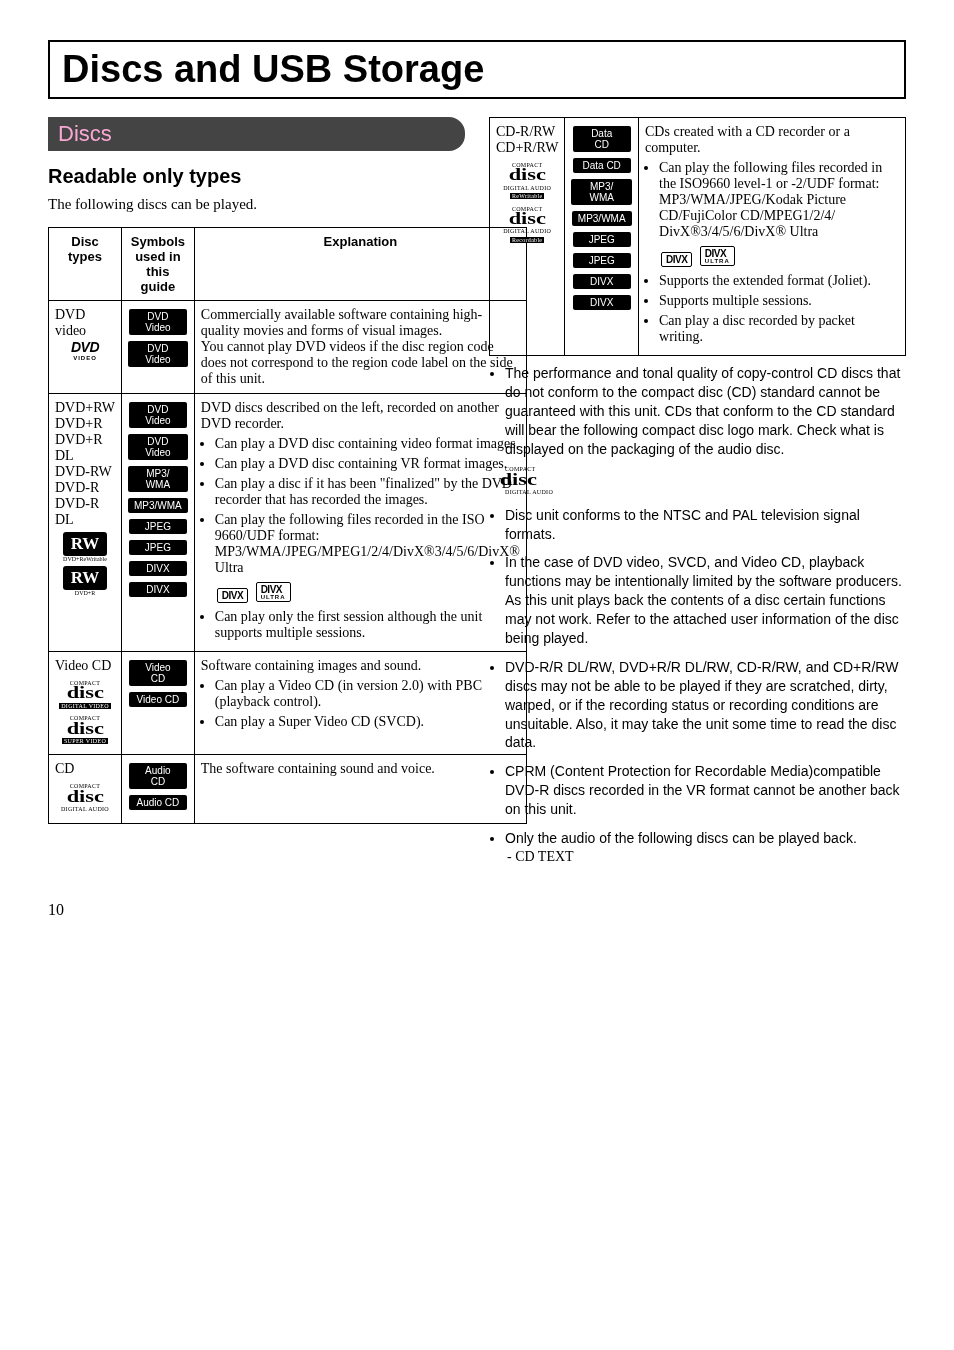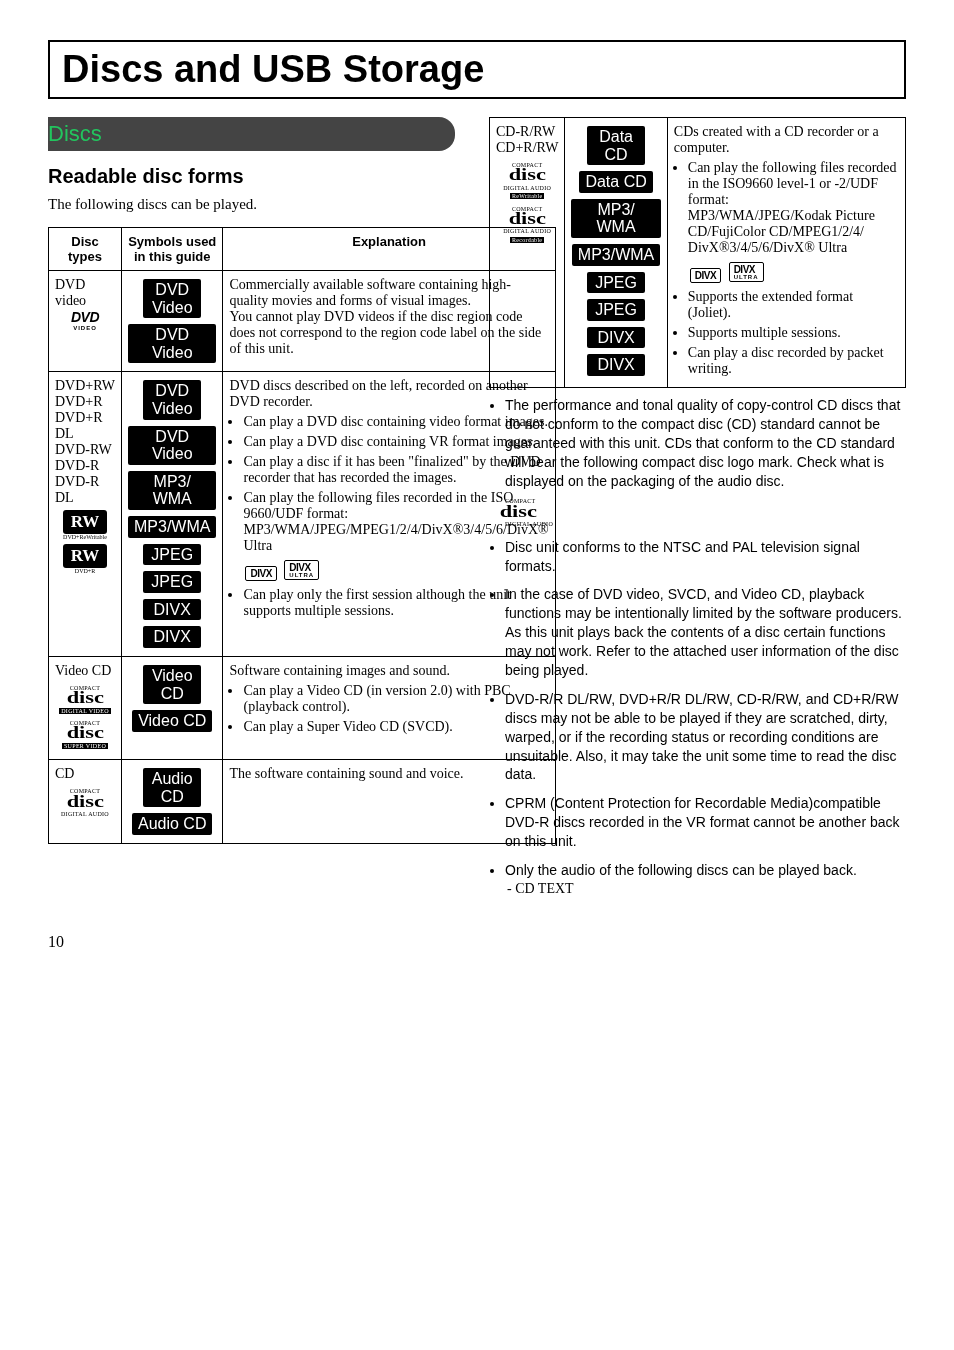--- a/index.html
+++ b/index.html
@@ -24,23 +24,23 @@
   .columns {
     display: flex;
     gap: 24px;
   }
   .col {
     flex: 1;
     min-width: 0;
   }
   .section-tab {
     background: #444;
-    color: #22c55e;
+    color: #f9a8d4;
     font-size: 22px;
-    padding: 4px 16px 4px 0;
+    padding: 4px 16px 4px 10px;
     border-top-right-radius: 16px;
     border-bottom-right-radius: 16px;
     display: inline-block;
     width: calc(100% - 26px);
     margin-bottom: 14px;
   }
   .sub-heading {
     font-size: 20px;
     font-weight: bold;
     margin-bottom: 8px;
@@ -67,21 +67,21 @@
     font-family: Arial, Helvetica, sans-serif;
     font-weight: bold;
     text-align: center;
     font-size: 13px;
   }
   .badge {
     display: inline-block;
     background: #000;
     color: #fff;
     font-family: Arial, Helvetica, sans-serif;
-    font-size: 16px;
+    font-size: 10px;
     line-height: 1.1;
     padding: 2px 6px;
     margin: 2px 0;
     border-radius: 2px;
     text-align: center;
     min-width: 46px;
   }
   .badge-stack { display:flex; flex-direction:column; align-items:center; gap:2px; }
   .divx-box {
     display:inline-block;
@@ -138,21 +138,21 @@
 <body>
 
 <div class="page-title-box">
   <div class="page-title">Discs and USB Storage</div>
 </div>
 
 <div class="columns">
 
   <div class="col">
     <div class="section-tab">Discs</div>
-    <div class="sub-heading">Readable disc forms</div>
+    <div class="sub-heading">Readable only types</div>
     <div class="lead-text">The following discs can be played.</div>
 
     <table class="disc-table">
       <thead>
         <tr>
           <th>Disc types</th>
           <th>Symbols used in this guide</th>
           <th>Explanation</th>
         </tr>
       </thead>

